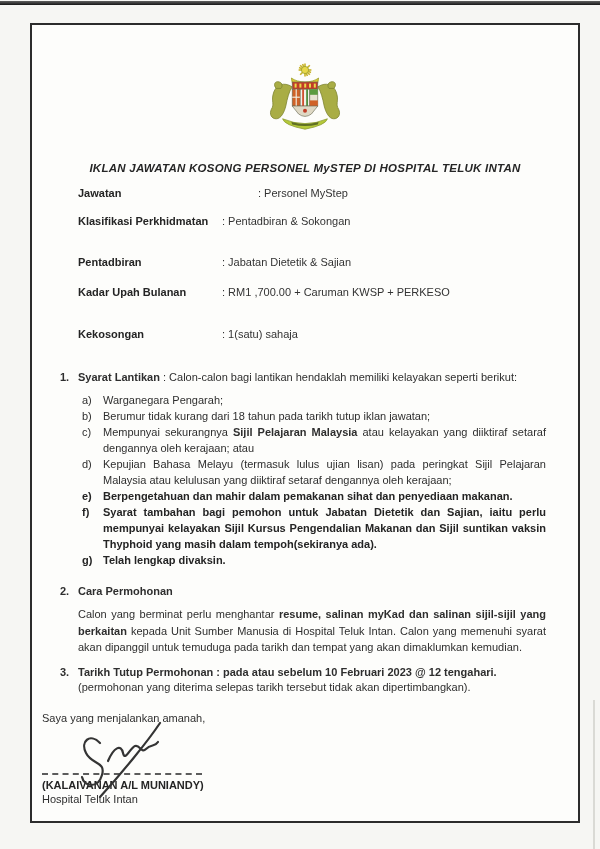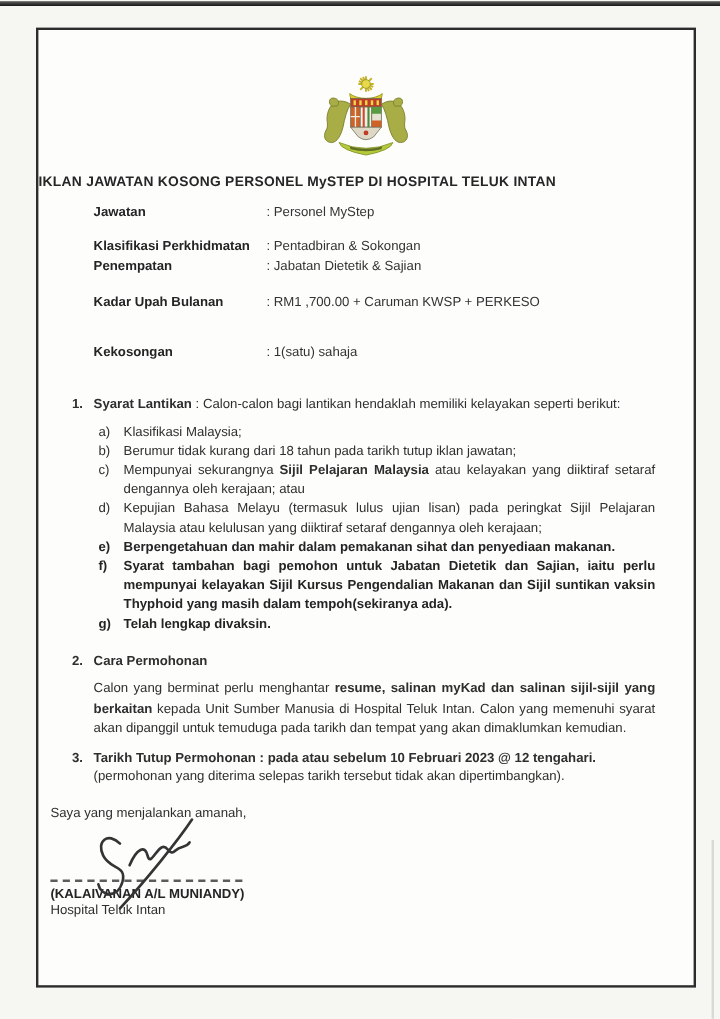--- a/index.html
+++ b/index.html
@@ -22,33 +22,35 @@
   .frame {
     position:absolute; left:30px; top:23px; width:550px; height:800px;
     border:2px solid #2c2c2c;
     background:#fdfdfb;
   }
   
   .crest { margin-top:36px; text-align:center; }
   .crest svg { display:inline-block; }
   
   .title {
-    margin-top:6px;
+    margin-top:23px;
+    text-align:center;
     font-size:11.5px;
     font-weight:bold;
     letter-spacing:0.25px;
     color:#262626;
+    font-style:italic;
   }
   
   .fields { margin:13px 0 0 46px; font-size:11px; }
   .frow { display:flex; line-height:13px; }
   .flabel { width:144px; font-weight:bold; color:#242424; flex:none; }
   .fvalue { color:#333; }
-  .mb-a { margin-bottom:15px; }
-  .mb-b { margin-bottom:4px;align-items:flex-end; }
+  .mb-a { margin-bottom:15px;gap:36px; }
+  .mb-b { margin-bottom:28px;align-items:flex-end; }
   .mb-c { margin-bottom:17px; }
   .mb-d { margin-bottom:29px; }
   .mb-e { margin-bottom:30px; }
   
   .sections { margin:19px 32px 0 28px; font-size:11px; }
   .sec-head { display:flex; line-height:13px; }
   .sec-num { width:18px; font-weight:bold; flex:none; }
   .sec-head b { font-weight:bold; }
   .letters { margin:8px 0 0 22px; }
   .litem { display:flex; line-height:16px; }
@@ -140,21 +142,21 @@
   <div class="fields">
     <div class="frow mb-a">
       <span class="flabel">Jawatan</span>
       <span class="fvalue">: Personel MyStep</span>
     </div>
     <div class="frow mb-b">
       <span class="flabel">Klasifikasi Perkhidmatan</span>
       <span class="fvalue">: Pentadbiran &amp; Sokongan</span>
     </div>
     <div class="frow mb-c">
-      <span class="flabel">Penempatan</span>
+      <span class="flabel">Pentadbiran</span>
       <span class="fvalue">: Jabatan Dietetik &amp; Sajian</span>
     </div>
     <div class="frow mb-d">
       <span class="flabel">Kadar Upah Bulanan</span>
       <span class="fvalue">: RM1 ,700.00 + Caruman KWSP + PERKESO</span>
     </div>
     <div class="frow mb-e">
       <span class="flabel">Kekosongan</span>
       <span class="fvalue">: 1(satu) sahaja</span>
     </div>
@@ -163,21 +165,21 @@
   <div class="sections">
 
     <div class="sec">
       <div class="sec-head">
         <span class="sec-num">1.</span>
         <span><b>Syarat Lantikan</b><span> : Calon-calon bagi lantikan hendaklah memiliki kelayakan seperti berikut:</span></span>
       </div>
       <div class="letters">
         <div class="litem">
           <span class="lletter">a)</span>
-          <span class="ltext"><span>Klasifikasi Malaysia;</span><b></b><span></span></span>
+          <span class="ltext"><span>Warganegara Pengarah;</span><b></b><span></span></span>
         </div>
         <div class="litem">
           <span class="lletter">b)</span>
           <span class="ltext"><span>Berumur tidak kurang dari 18 tahun pada tarikh tutup iklan jawatan;</span><b></b><span></span></span>
         </div>
         <div class="litem">
           <span class="lletter">c)</span>
           <span class="ltext just"><span>Mempunyai sekurangnya </span><b>Sijil Pelajaran Malaysia</b><span> atau kelayakan yang diiktiraf setaraf dengannya oleh kerajaan; atau</span></span>
         </div>
         <div class="litem">

